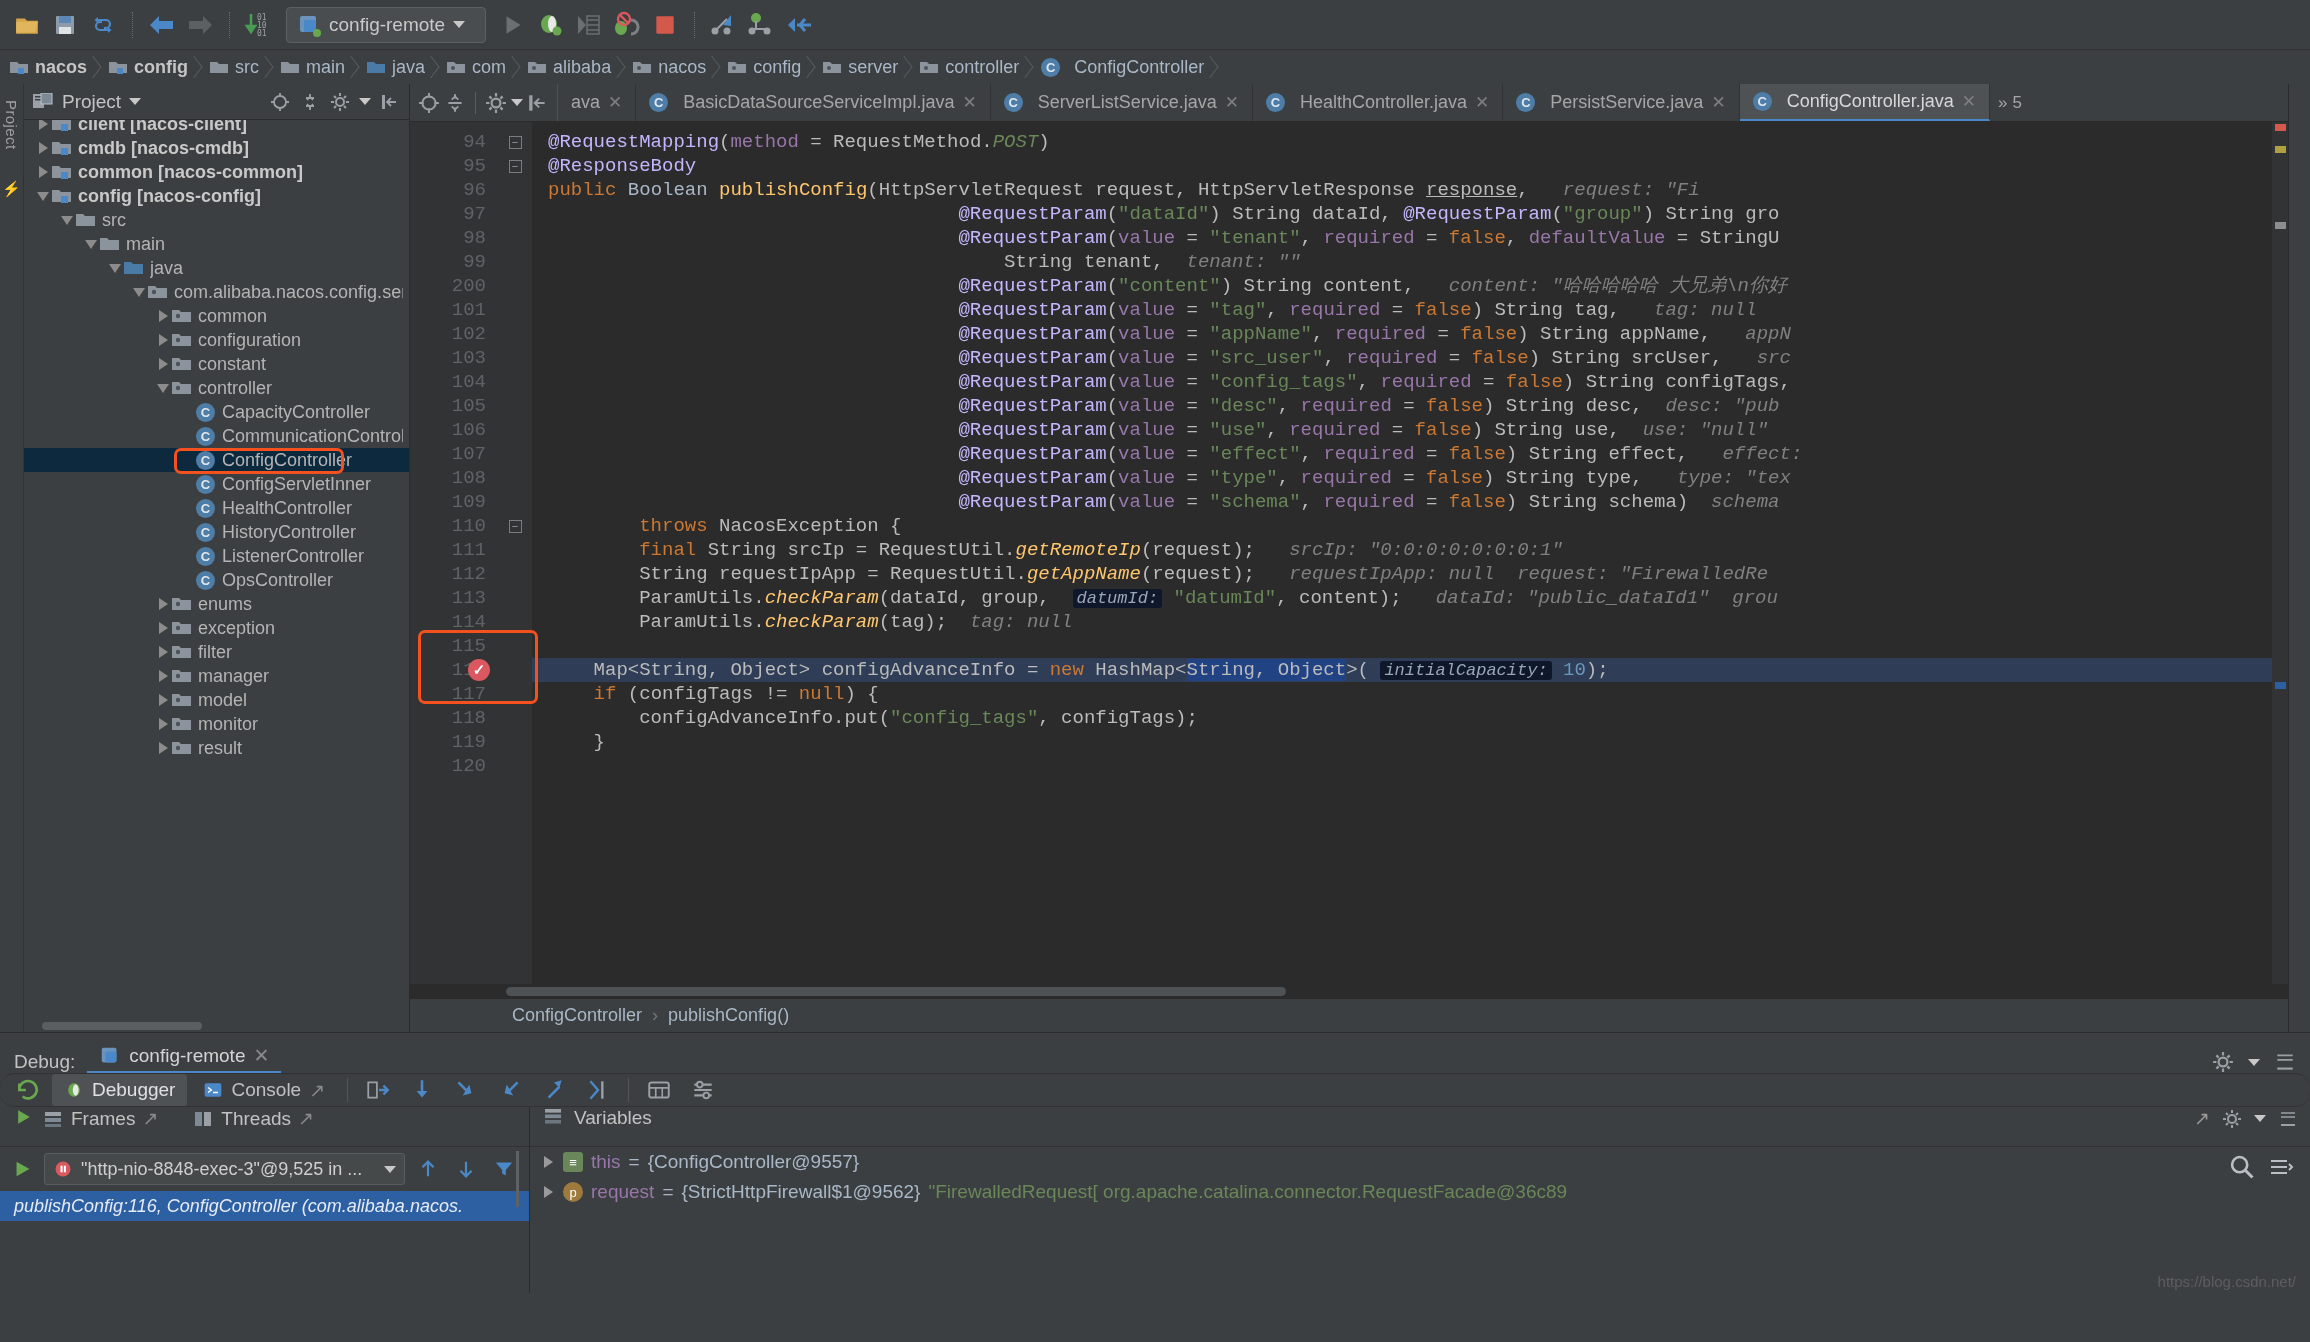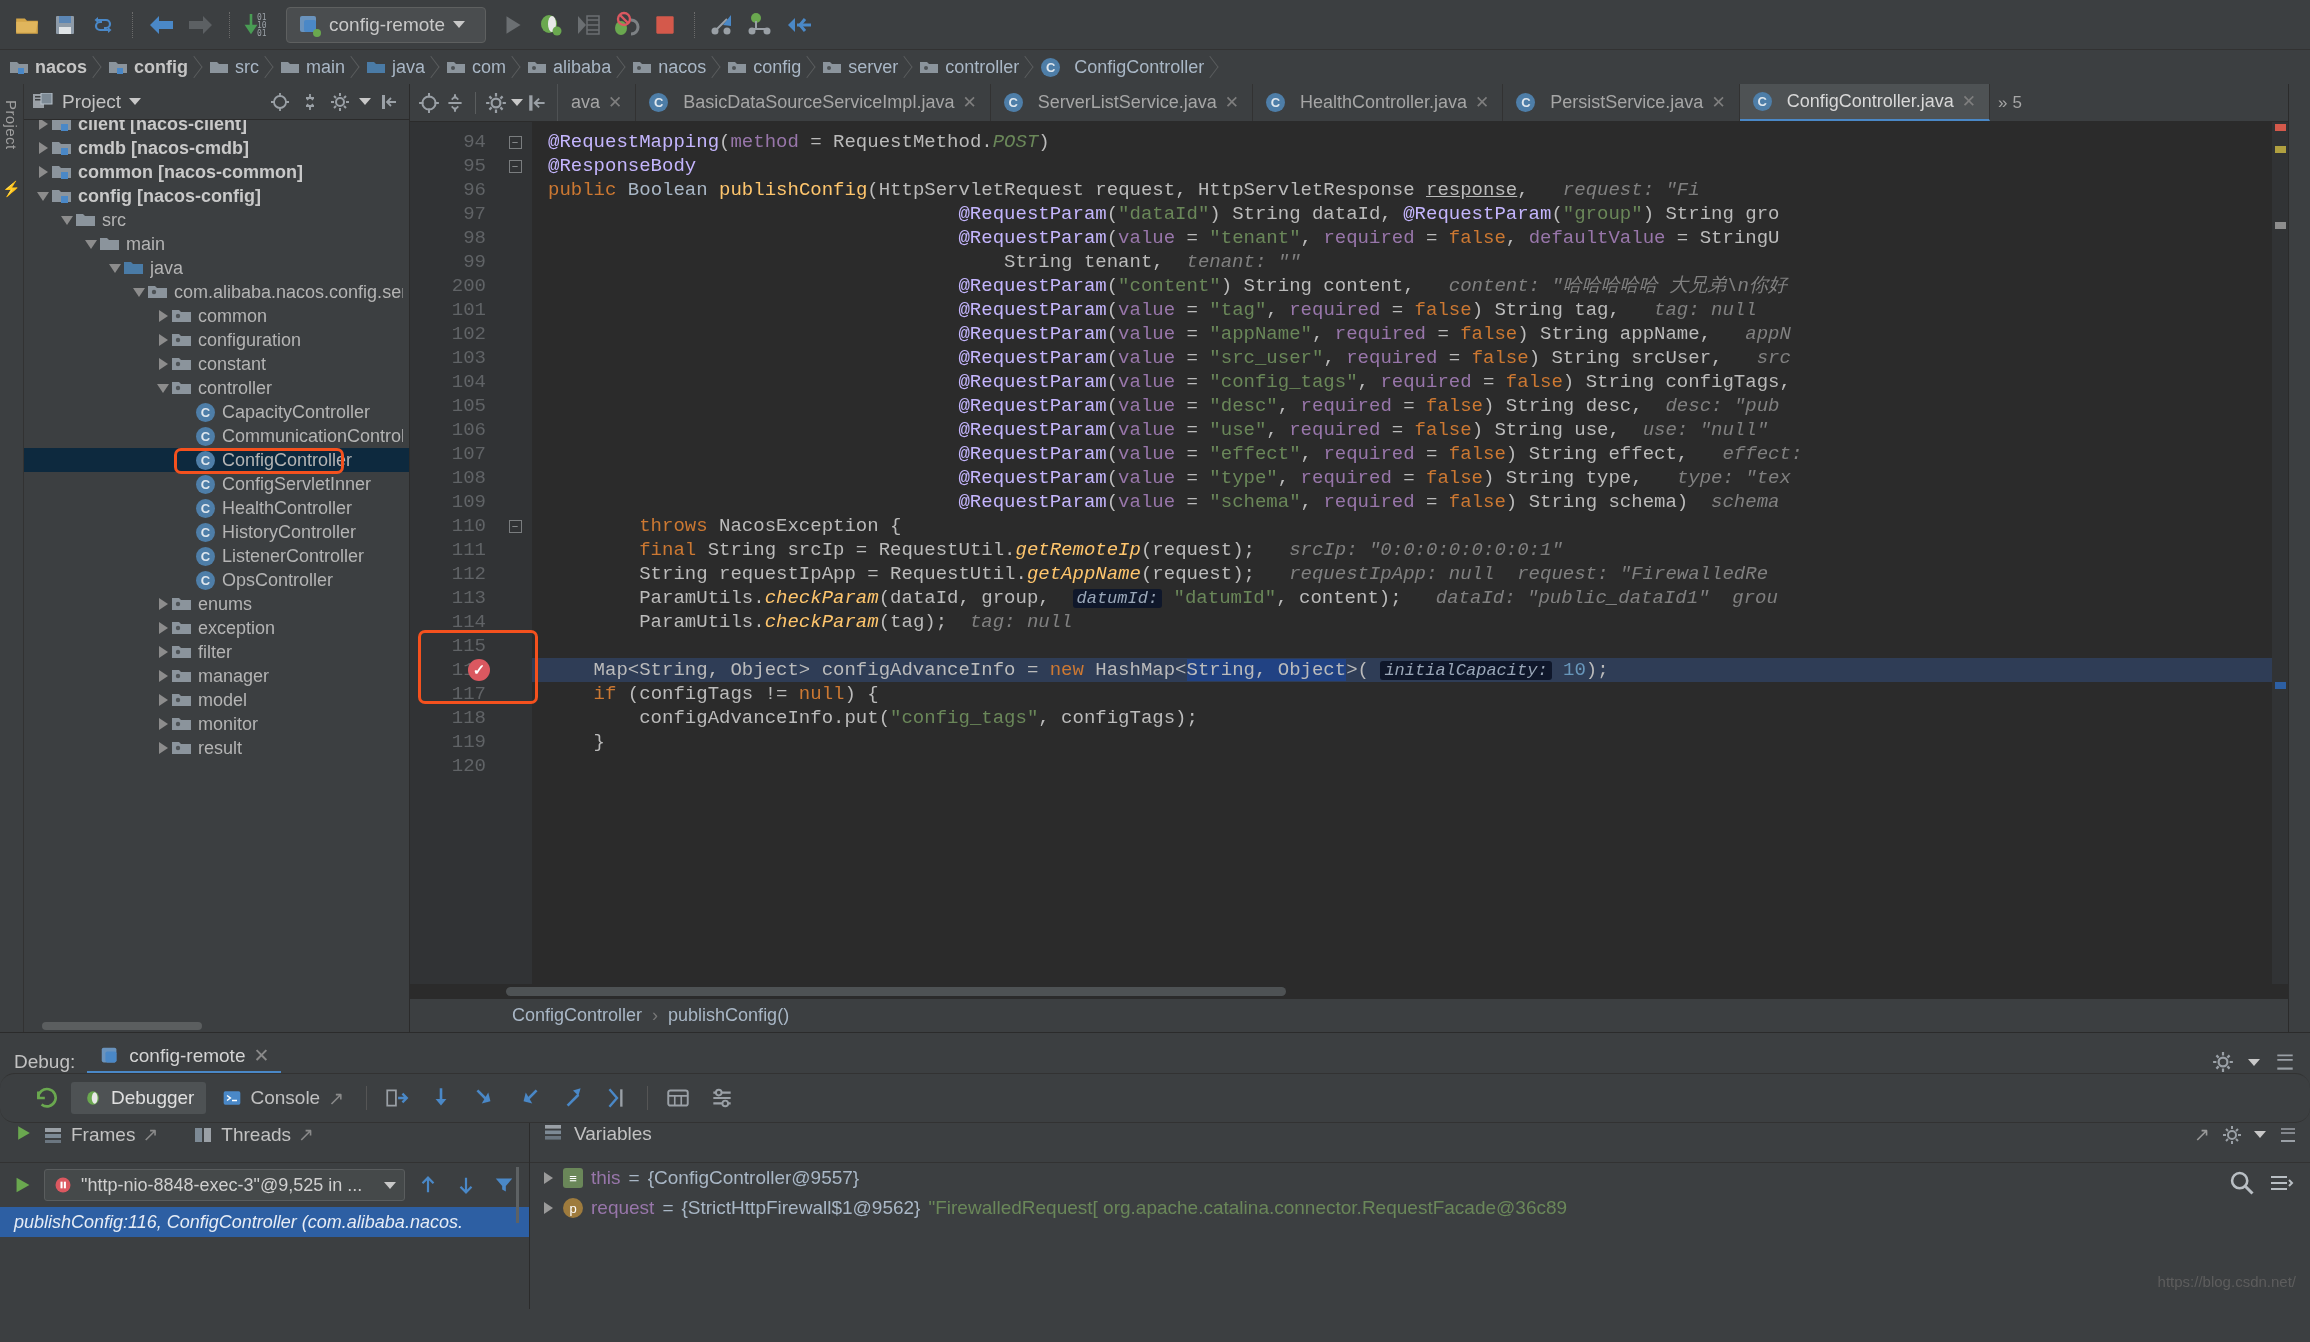--- a/index.html
+++ b/index.html
@@ -115,21 +115,21 @@
   .marker-col b { position:absolute; right:2px; width:11px; height:7px; display:block; }
 
   
   .debug { flex:0 0 auto; background:#3c3f41; border-top:1px solid #2b2b2b;
            display:flex; flex-direction:column; }
   .dbg-title { height:40px; display:flex; align-items:flex-end; padding:0 14px; gap:12px;
                font-size:19px; color:#c2c2c2; position:relative; }
   .dbg-tab { display:flex; align-items:center; gap:8px; padding:4px 12px; font-size:19px;
              border-bottom:2px solid #4a88c7; color:#d4d4d4; }
   .dbg-title .right { position:absolute; right:14px; display:flex; gap:14px; align-items:center; }
-  .dbg-toolrow { height:50px; display:flex; align-items:center; gap:4px; padding-left:27px;
+  .dbg-toolrow { height:34px; display:flex; align-items:center; gap:4px; padding-left:8px;
                  border-top:1px solid #323232; border-bottom:1px solid #323232;border-radius:15px; }
   .dbg-subtab { display:flex; align-items:center; gap:8px; padding:5px 12px; font-size:19px; color:#c0c0c0; }
   .dbg-subtab.active { background:#4e5254; border-radius:3px; color:#e0e0e0; }
   .dbg-body { display:flex; min-height:0; }
   .frames-col { width:530px; flex:0 0 530px; border-right:1px solid #2b2b2b; display:flex; flex-direction:column; }
   .vars-col { flex:1 1 auto; display:flex; flex-direction:column; min-width:0; }
   .panel-head { height:40px; display:flex; align-items:flex-start; gap:10px; padding:0 14px;
                 font-size:19px; color:#c2c2c2; border-bottom:1px solid #323232; position:relative; }
   .panel-head .ph-right { position:absolute; right:12px; display:flex; gap:12px; align-items:center; color:#9a9a9a; }
   .thread-row { height:44px; display:flex; align-items:center; gap:8px; padding:0 10px; }

